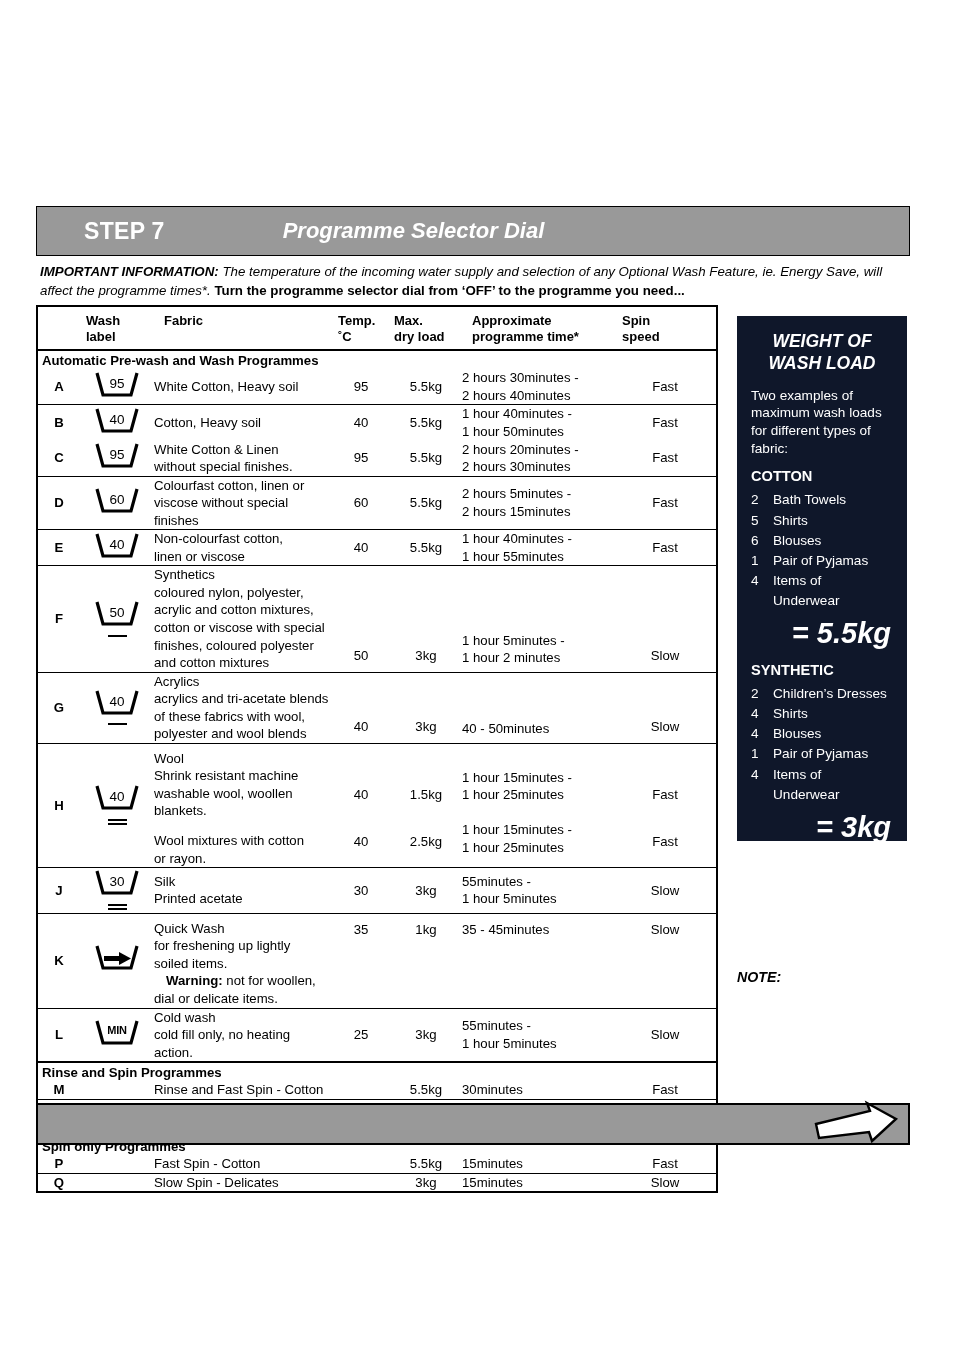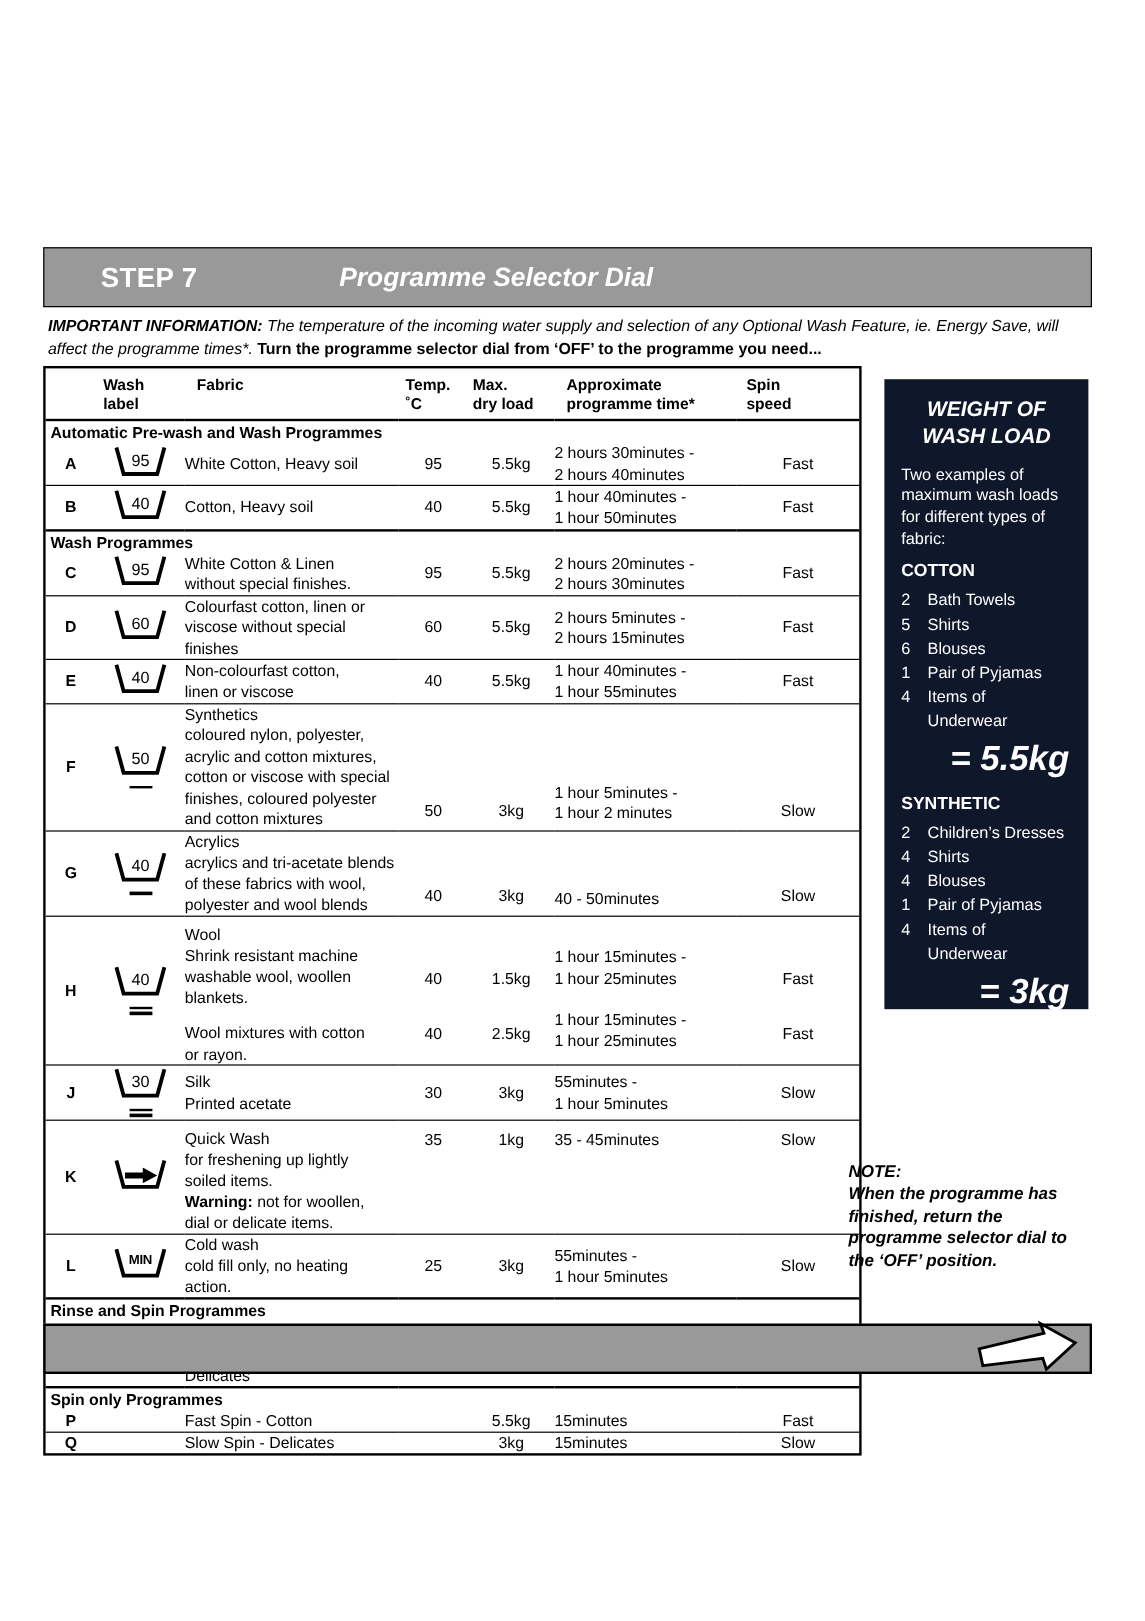--- a/index.html
+++ b/index.html
@@ -83,21 +83,21 @@
     text-align: center; font-weight: bold; font-size: 21px;
     font-family: "Liberation Sans", sans-serif;
   }
   td.sym { text-align: center; }
   td.fab { padding: 6px 4px 6px 10px; vertical-align: middle; }
   td.temp { text-align: center; }
   td.load { text-align: center; }
   td.time { padding-left: 10px; }
   td.spin { text-align: center; }
   td.pad-v { padding-top: 7px; padding-bottom: 7px; }
-  .warn { font-weight: bold; }
+  .warn { font-weight: bold; margin-left: 12px; }
 
   
   .subline { display:block; }
   .gap-top { margin-top: 12px; }
 
   
   .tub {
     display: inline-block; position: relative;
     width: 52px; height: 30px;
   }
@@ -135,21 +135,21 @@
   .sb-list li .n { width: 22px; flex: 0 0 22px; }
   .sb-list li .t { flex: 1 1 auto; }
   .sb-list li.cont .n { visibility: hidden; }
   .sb-total {
     text-align: right; font-weight: bold; font-style: italic;
     font-size: 29px; margin: 6px 2px 12px 0;
   }
 
   
   .note {
-    position: absolute; left: 707px; top: 968px; width: 185px;
+    position: absolute; left: 737px; top: 968px; width: 185px;
     font-weight: bold; font-style: italic; font-size: 14.2px;
     line-height: 1.30;
   }
 
   
   .footer-bar {
     position: absolute; left: 36px; top: 1103px;
     width: 874px; height: 42px;
     background: #999999;
     border: 2px solid #000;
@@ -222,23 +222,20 @@
               <span class="subline">Cotton, Heavy soil</span>
             </td>
             <td class="temp pad-v">40</td>
             <td class="load pad-v">5.5kg</td>
             <td class="time pad-v">
               <span class="subline">1 hour 40minutes -</span>
               <span class="subline">1 hour 50minutes</span>
             </td>
             <td class="spin pad-v">Fast</td>
           </tr>
-          <tr class="section">
-            <td colspan="7">Wash Programmes</td>
-          </tr>
           <tr class="prow nosep">
             <td class="letter">C</td>
             <td class="sym"><div class="tub"><svg width="52" height="30" viewBox="0 0 52 30">
                   <path d="M6 3 L12 25 L40 25 L46 3" fill="none" stroke="#000" stroke-width="3.2" stroke-linecap="butt" stroke-linejoin="miter"></path>
                 </svg><span class="txt">95</span></div></td>
             <td class="fab">
               <span class="subline">White Cotton &amp; Linen</span>
               <span class="subline">without special finishes.</span>
             </td>
             <td class="temp pad-v">95</td>
@@ -545,21 +542,20 @@
         <li class="cont">
           <span class="n">0</span>
           <span class="t">Underwear</span>
         </li>
       </ul>
     <div class="sb-total">=  3kg</div>
   </aside>
 
   <div class="note">
     <div>NOTE:</div>
-    <div>When the programme has finished, return the programme selector dial to the ‘OFF’ position.</div>
   </div>
 
   <div class="footer-bar">
     <svg class="footer-arrow" viewBox="0 0 88 50">
       <polygon points="4,24 58,11 55,3 84,19 60,41 57,32 7,38" fill="#ffffff" stroke="#000000" stroke-width="2.4" stroke-linejoin="miter"></polygon>
     </svg>
   </div>
 
 </div>
 

